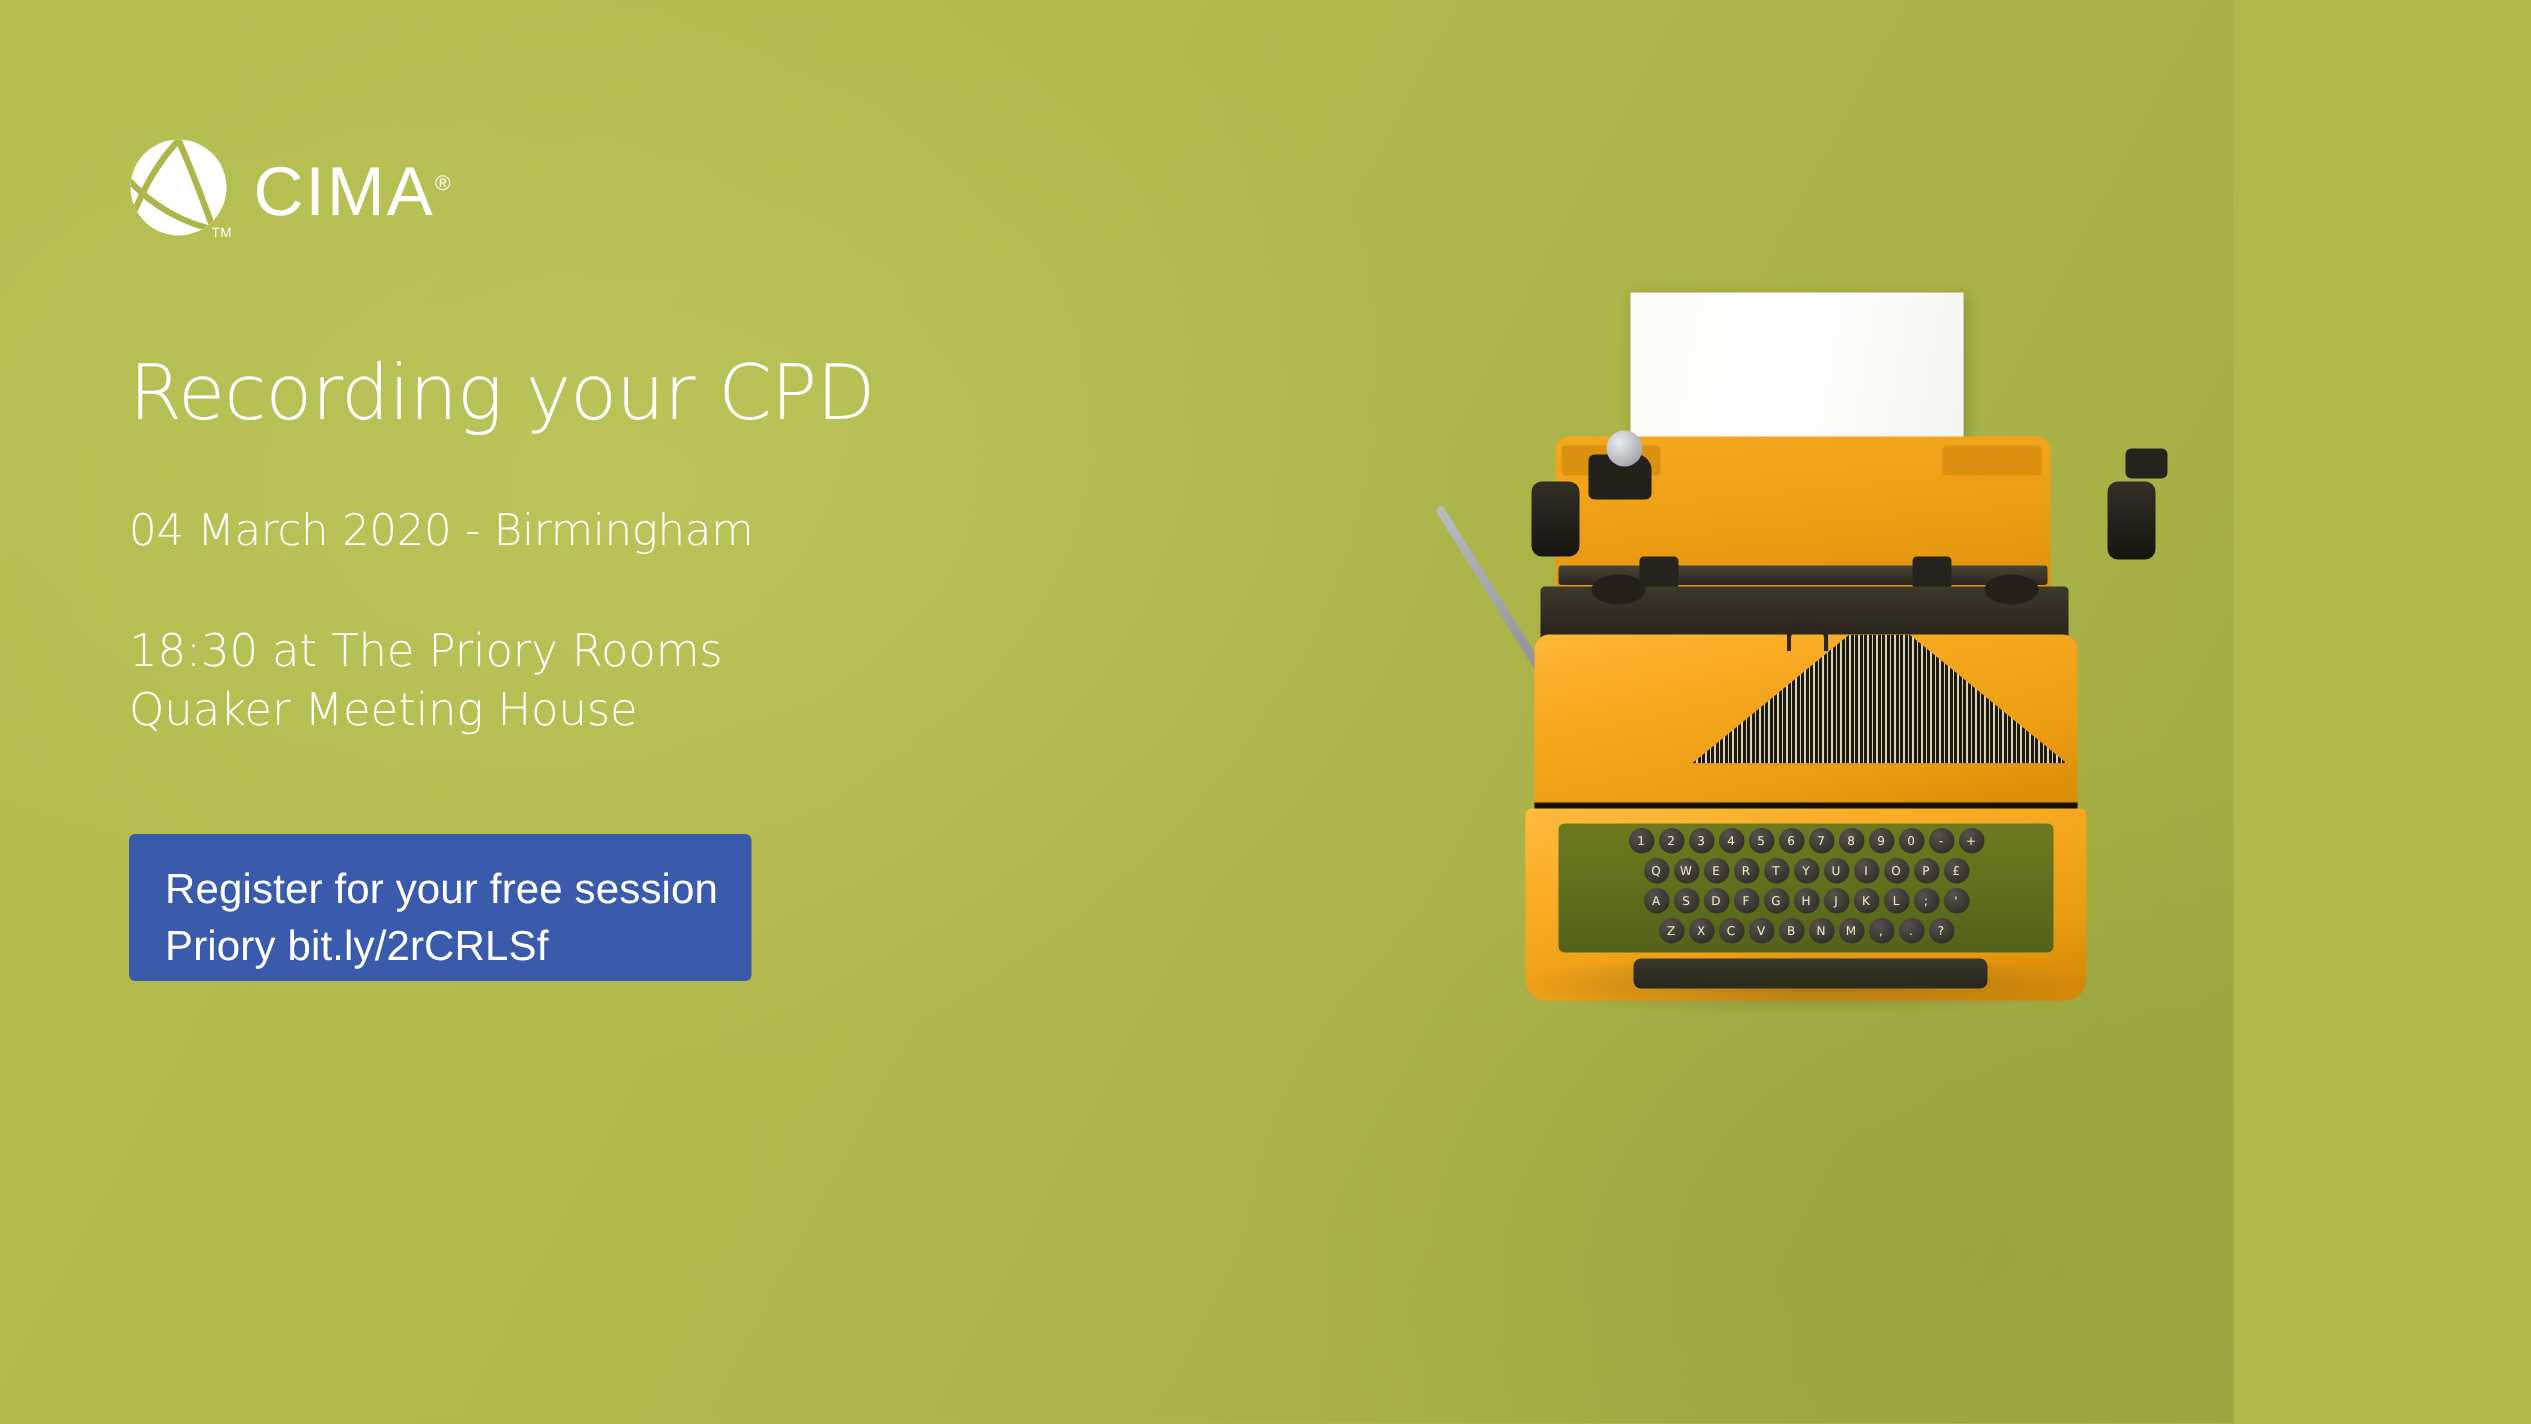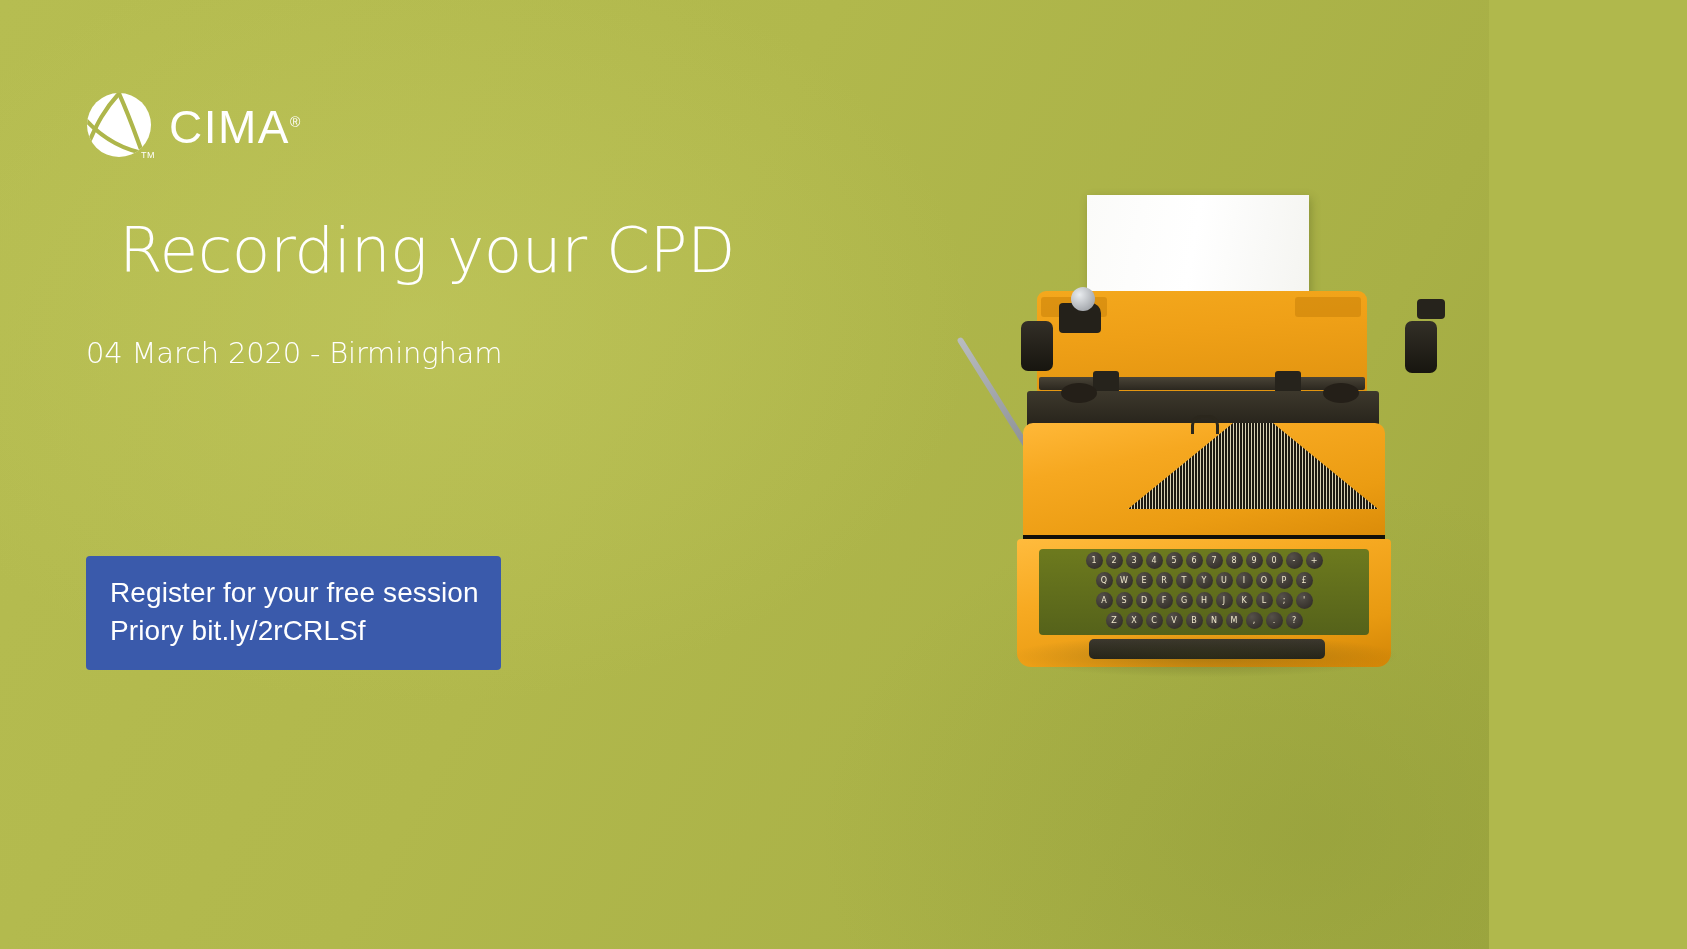--- a/index.html
+++ b/index.html
@@ -25,46 +25,45 @@
     font-family:Liberation Sans, sans-serif;
   }
   .logo-word .reg{font-size:14px;vertical-align:super;letter-spacing:0;}
   .logo-tm{
     position:absolute;left:55px;bottom:-2px;color:#ffffff;font-size:9px;
     letter-spacing:.4px;line-height:1;
   }
 
   
   .headline{
-    position:absolute;left:86px;top:218px;
-    color:#ffffff;font-size:63px;font-weight:300;line-height:1.05;
+    position:absolute;left:86px;top:236px;
+    color:#ffffff;font-size:51px;font-weight:300;line-height:1.05;
     letter-spacing:-0.5px;white-space:nowrap;
     font-family:"DejaVu Sans","Liberation Sans",sans-serif;
     font-stretch:condensed;
-    margin-left:33px;
   }
   .subhead{
     position:absolute;left:86px;top:338px;
     color:#ffffff;font-size:29px;font-weight:300;line-height:1.1;
     letter-spacing:-0.2px;white-space:nowrap;
     font-family:"DejaVu Sans","Liberation Sans",sans-serif;
   }
   .venue{
     position:absolute;left:86px;top:415px;
     color:#ffffff;font-size:30px;font-weight:300;line-height:1.31;
     letter-spacing:-0.1px;white-space:nowrap;
     font-family:"DejaVu Sans","Liberation Sans",sans-serif;
   }
   .venue div{margin:0;padding:0;}
 
   
   .cta{
     position:absolute;left:86px;top:556px;
     background:#3a5aab;border-radius:4px;
-    padding:18px 22px 20px 24px;
+    padding:18px 22px 4px 24px;
     display:inline-block;
   }
   .cta-line{
     color:#ffffff;font-size:28px;line-height:1.35;font-weight:400;
     white-space:nowrap;letter-spacing:0.1px;
     font-family:"Liberation Sans",sans-serif;
   }
 
   
   .typewriter{position:absolute;left:975px;top:195px;width:470px;height:475px;}
@@ -218,20 +217,22 @@
       <span class="logo-tm">TM</span>
     </div>
     <div class="logo-word"><span>CIMA</span><span class="reg">®</span></div>
   </div>
 
   <div class="headline">Recording your CPD</div>
 
   <div class="subhead">04 March 2020 - Birmingham</div>
 
   <div class="venue">
+    <div>18:30 at The Priory Rooms</div>
+    <div>Quaker Meeting House</div>
   </div>
 
   <div class="cta">
     <div class="cta-line">Register for your free session</div>
     <div class="cta-line">Priory bit.ly/2rCRLSf</div>
   </div>
 
   <div class="typewriter">
     <div class="tw-paper"></div>
     <div class="tw-paper-lip"></div>

